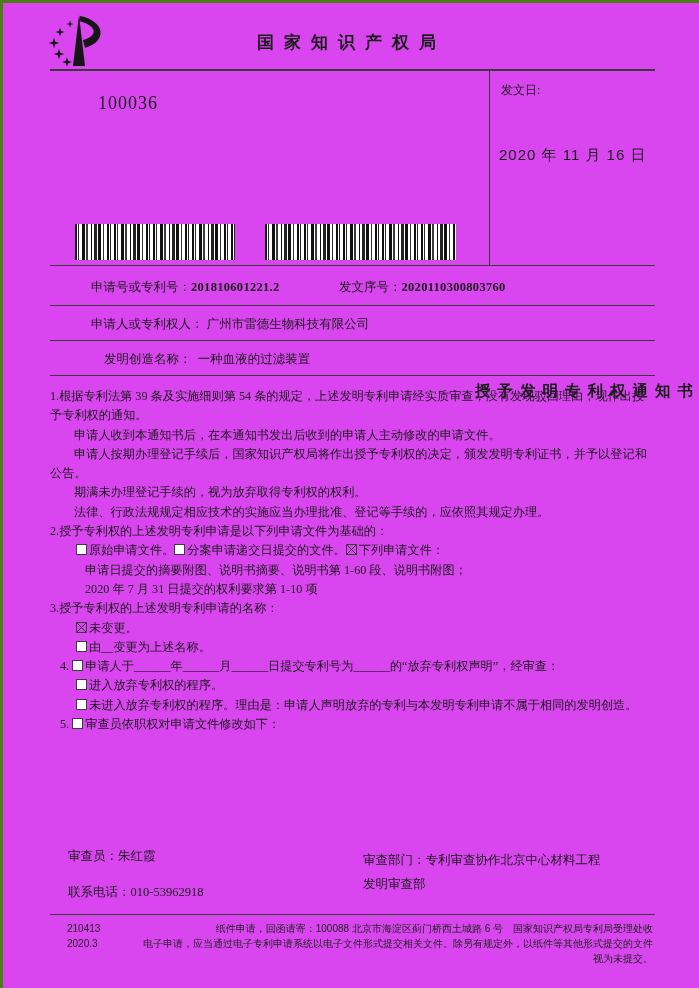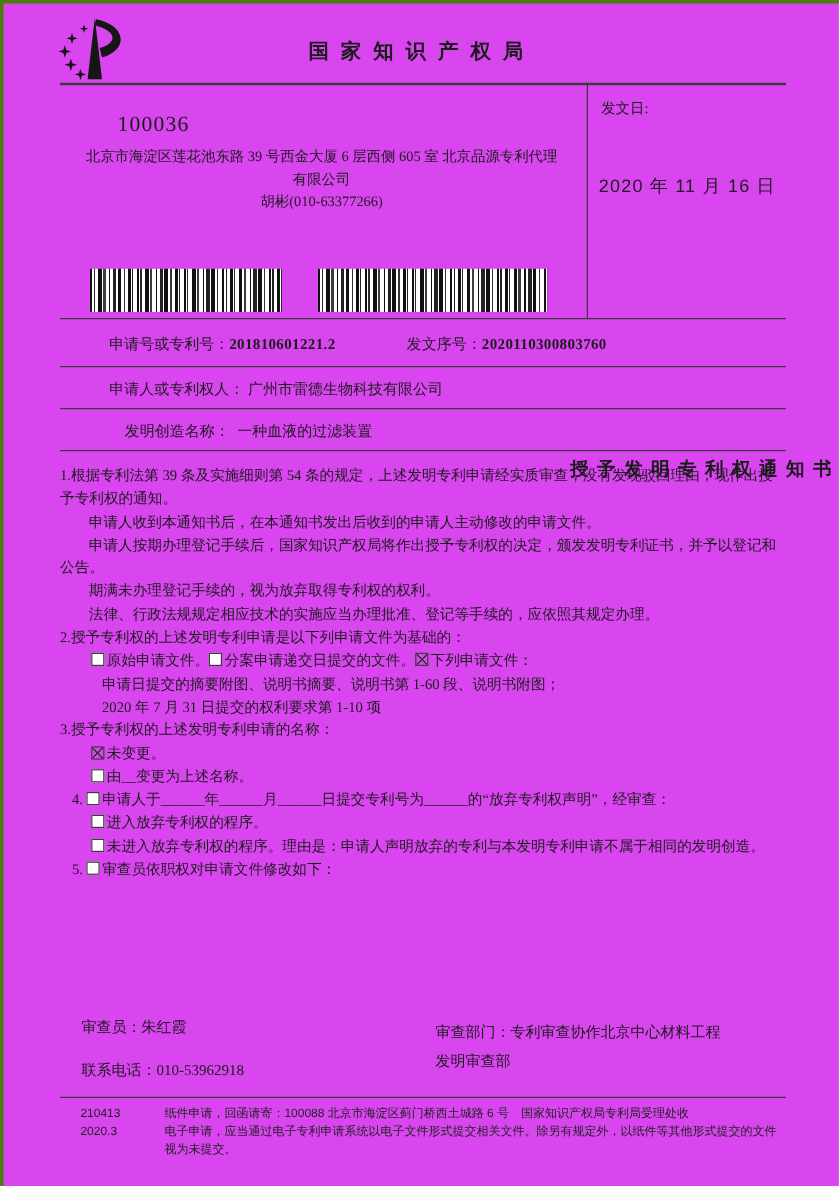--- a/index.html
+++ b/index.html
@@ -54,21 +54,21 @@
     linear-gradient(-45deg,transparent 45%,#333 45%,#333 55%,transparent 55%);}
 
   .note-line{left:47px;top:750px;width:606px;font-size:12.2px;}
 
   .sig{font-size:12.5px;}
   .sig-examiner{left:65px;top:845px;}
   .sig-dept{left:360px;top:845px;width:290px;line-height:24px;}
   .sig-phone{left:65px;top:881px;}
 
   .footer-codes{left:64px;top:918px;font-size:10px;line-height:15px;color:#222;}
-  .footer-text{left:134px;top:918px;width:516px;font-size:10px;line-height:15px;color:#222;}
+  .footer-text{left:134px;top:918px;width:516px;font-size:10px;line-height:15px;color:#222;text-align:right;}
 </style>
 </head>
 <body>
 
 <div class="page">
 
   <svg class="abs" style="left:44px;top:10px" width="62" height="56" viewBox="0 0 62 56">
     <polygon points="32,2 38,53 26,53" fill="#161616"></polygon>
     <path d="M33,3 C58,8 61,28 38,35 L36,27 C51,23 51,13 32,8 Z" fill="#161616"></path>
     <g fill="#161616">
@@ -78,24 +78,20 @@
       <path transform="translate(12,41) scale(5.2)" d="M0,-1 L0.24,-0.24 L1,0 L0.24,0.24 L0,1 L-0.24,0.24 L-1,0 L-0.24,-0.24 Z"></path>
       <path transform="translate(20,49) scale(4.8)" d="M0,-1 L0.24,-0.24 L1,0 L0.24,0.24 L0,1 L-0.24,0.24 L-1,0 L-0.24,-0.24 Z"></path>
     </g>
   </svg>
 
   <div class="abs agency-title">国家知识产权局</div>
 
   <div class="rule thick" style="top:66px"></div>
 
   <div class="abs postal">100036</div>
-  <div class="abs addr-block">
-    <div>北京市海淀区莲花池东路 39 号西金大厦 6 层西侧 605 室  北京品源专利代理有限公司</div>
-    <div class="addr-contact">胡彬(010-63377266)</div>
-  </div>
 
   <div class="abs datebox-vline"></div>
   <div class="abs dispatch-label">发文日:</div>
   <div class="abs dispatch-date">2020 年 11 月 16 日</div>
 
   <div class="barcode b1"></div>
   <div class="barcode b2"></div>
 
   <div class="rule" style="top:262px"></div>
 

